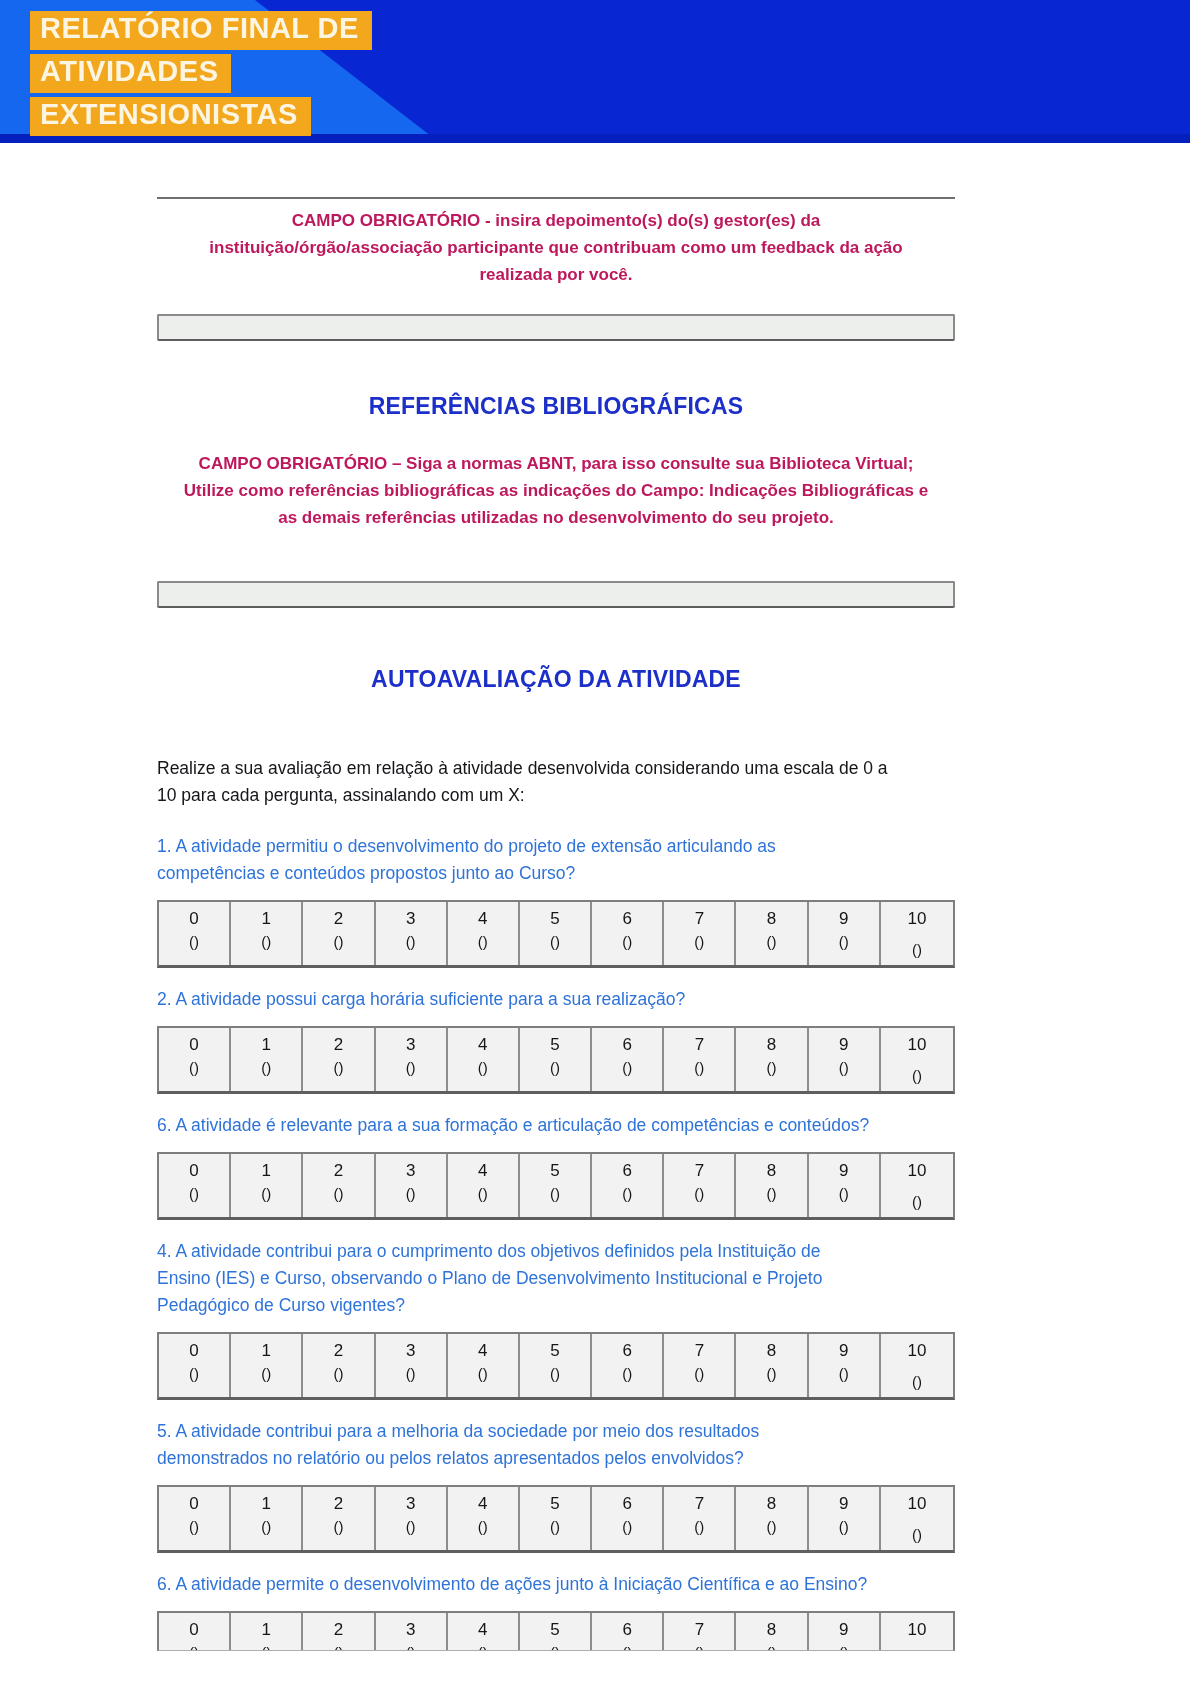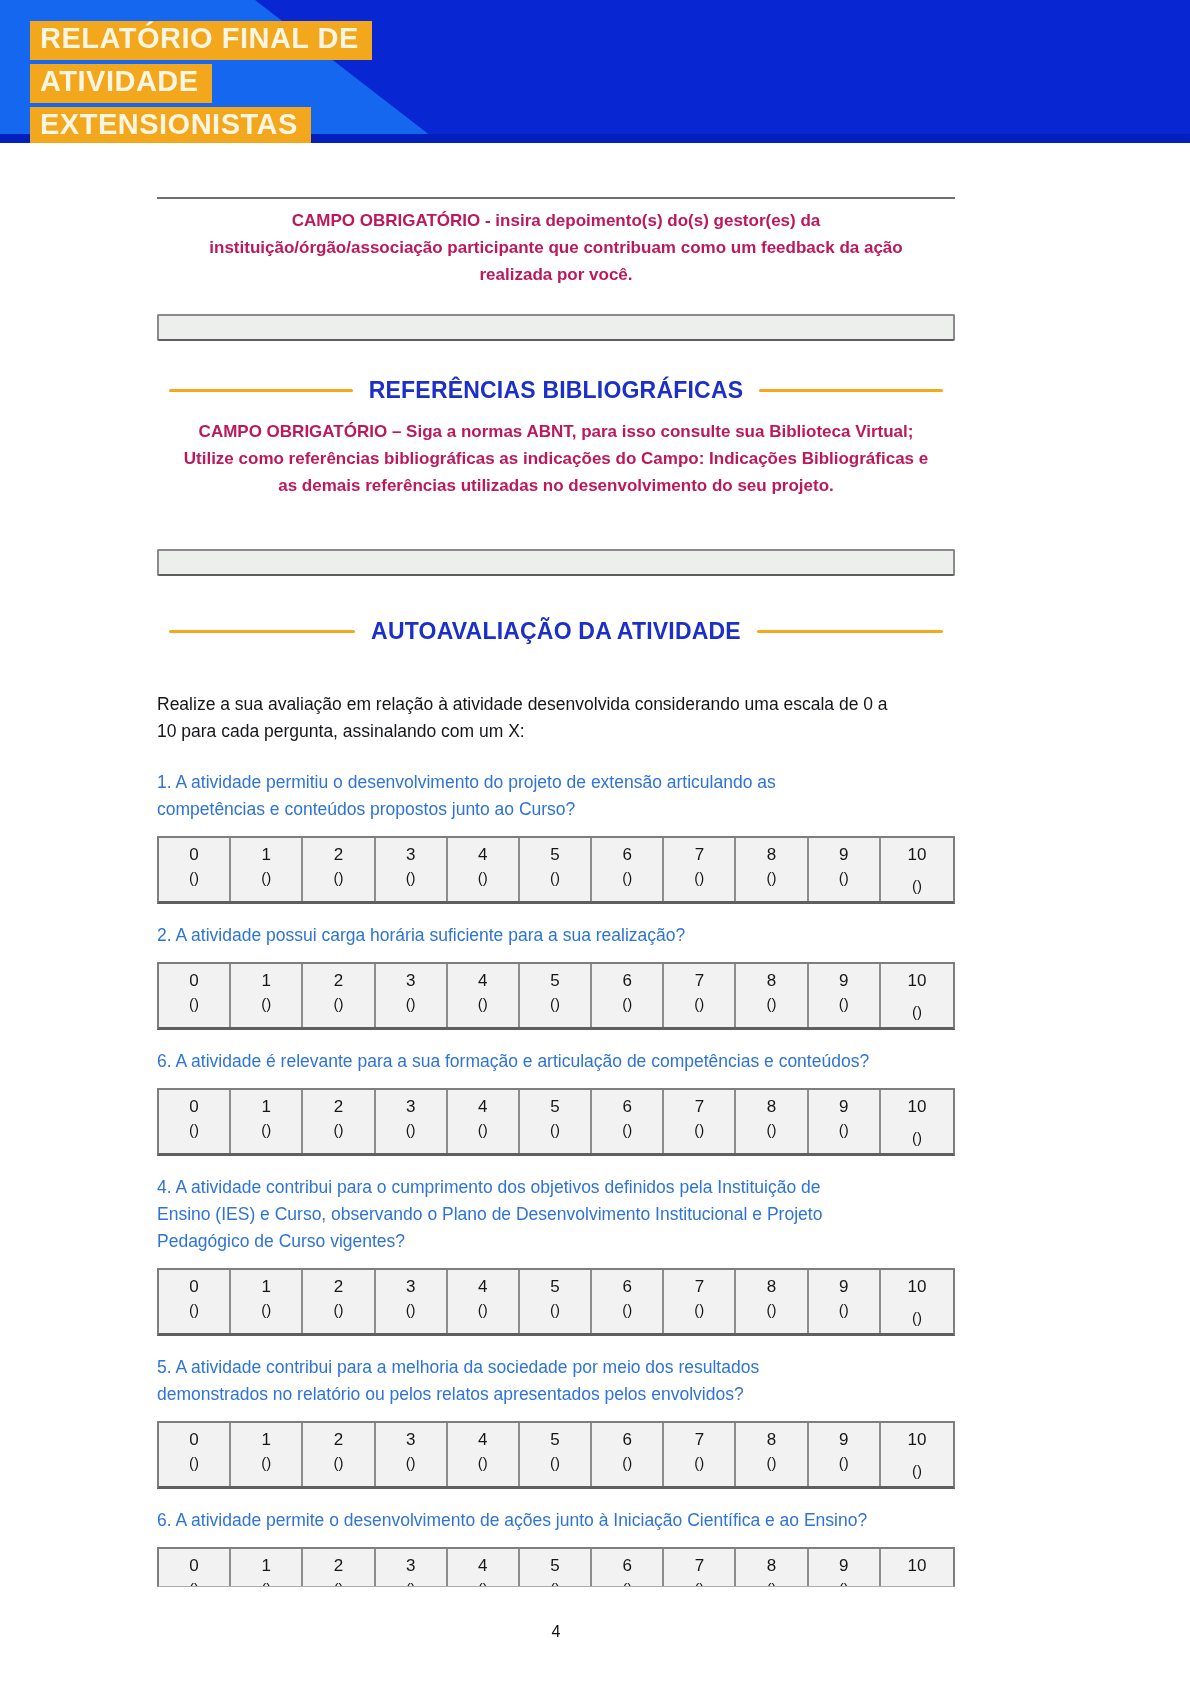--- a/index.html
+++ b/index.html
@@ -9,21 +9,21 @@
     font-family:"Liberation Sans", sans-serif;
   }
 
   
   .page-header { position:relative; height:143px; background:#0827d2; overflow:hidden; }
   .header-light {
     position:absolute; inset:0; background:#1567f0;
     clip-path: polygon(0 0, 255px 0, 440px 100%, 0 100%);
   }
   .header-strip { position:absolute; left:0; right:0; bottom:0; height:9px; background:#0320bd; }
-  .header-title { position:absolute; left:30px; top:21px; display:flex; flex-direction:column; align-items:flex-start; gap:4px; }
+  .header-title { position:absolute; left:30px; top:11px; display:flex; flex-direction:column; align-items:flex-start; gap:4px; }
   .title-line {
     display:inline-block; background:#f2a71d; color:#fcf5e2;
     font-weight:bold; font-size:29px; line-height:1.1; letter-spacing:0.5px;
     padding:2px 13px 5px 10px;
   }
 
   
   .content { margin-left:157px; width:798px; }
 
   .rule { border-top:2px solid #6f6f6f; margin-top:54px; }
@@ -35,21 +35,21 @@
   .gray-para.first { margin-top:8px; }
   .gray-para.refs  { margin-top:14px; }
 
   .field {
     height:27px; background:#edefed;
     border:2px solid #8a8a8a; border-bottom-color:#5d5d5d; border-radius:2px;
   }
   .field.testimonials { margin-top:26px; }
   .field.references   { margin-top:50px; }
 
-  .section-heading { display:flex; align-items:center; gap:16px; padding:0 12px; }
+  .section-heading { display:flex; align-items:center; gap:16px; padding:0 12px;flex-direction:column; }
   .section-heading.refs { margin-top:36px; }
   .section-heading.self { margin-top:42px; }
   .heading-accent-line { flex:1; height:3px; background:#f5a81c; border-radius:2px; }
   .heading-text {
     color:#1c2fc9; font-weight:bold; font-size:23px; letter-spacing:0.2px; white-space:nowrap;
   }
 
   .intro-para {
     margin-top:46px; color:#15151a; font-size:17.5px; line-height:27px; white-space:pre-line;
   }
@@ -77,21 +77,21 @@
   .page-number { margin-top:36px; text-align:center; color:#111; font-size:16px; }
 </style>
 </head>
 <body>
 
 <header class="page-header">
   <div class="header-light"></div>
   <div class="header-strip"></div>
   <div class="header-title">
     <span class="title-line">RELATÓRIO FINAL DE</span>
-    <span class="title-line">ATIVIDADE</span>
+    <span class="title-line">ATIVIDADES</span>
     <span class="title-line">EXTENSIONISTAS</span>
   </div>
 </header>
 
 <main class="content">
 
   <div class="rule"></div>
 
   <p class="gray-para first">CAMPO OBRIGATÓRIO - insira depoimento(s) do(s) gestor(es) da
 instituição/órgão/associação participante que contribuam como um feedback da ação

